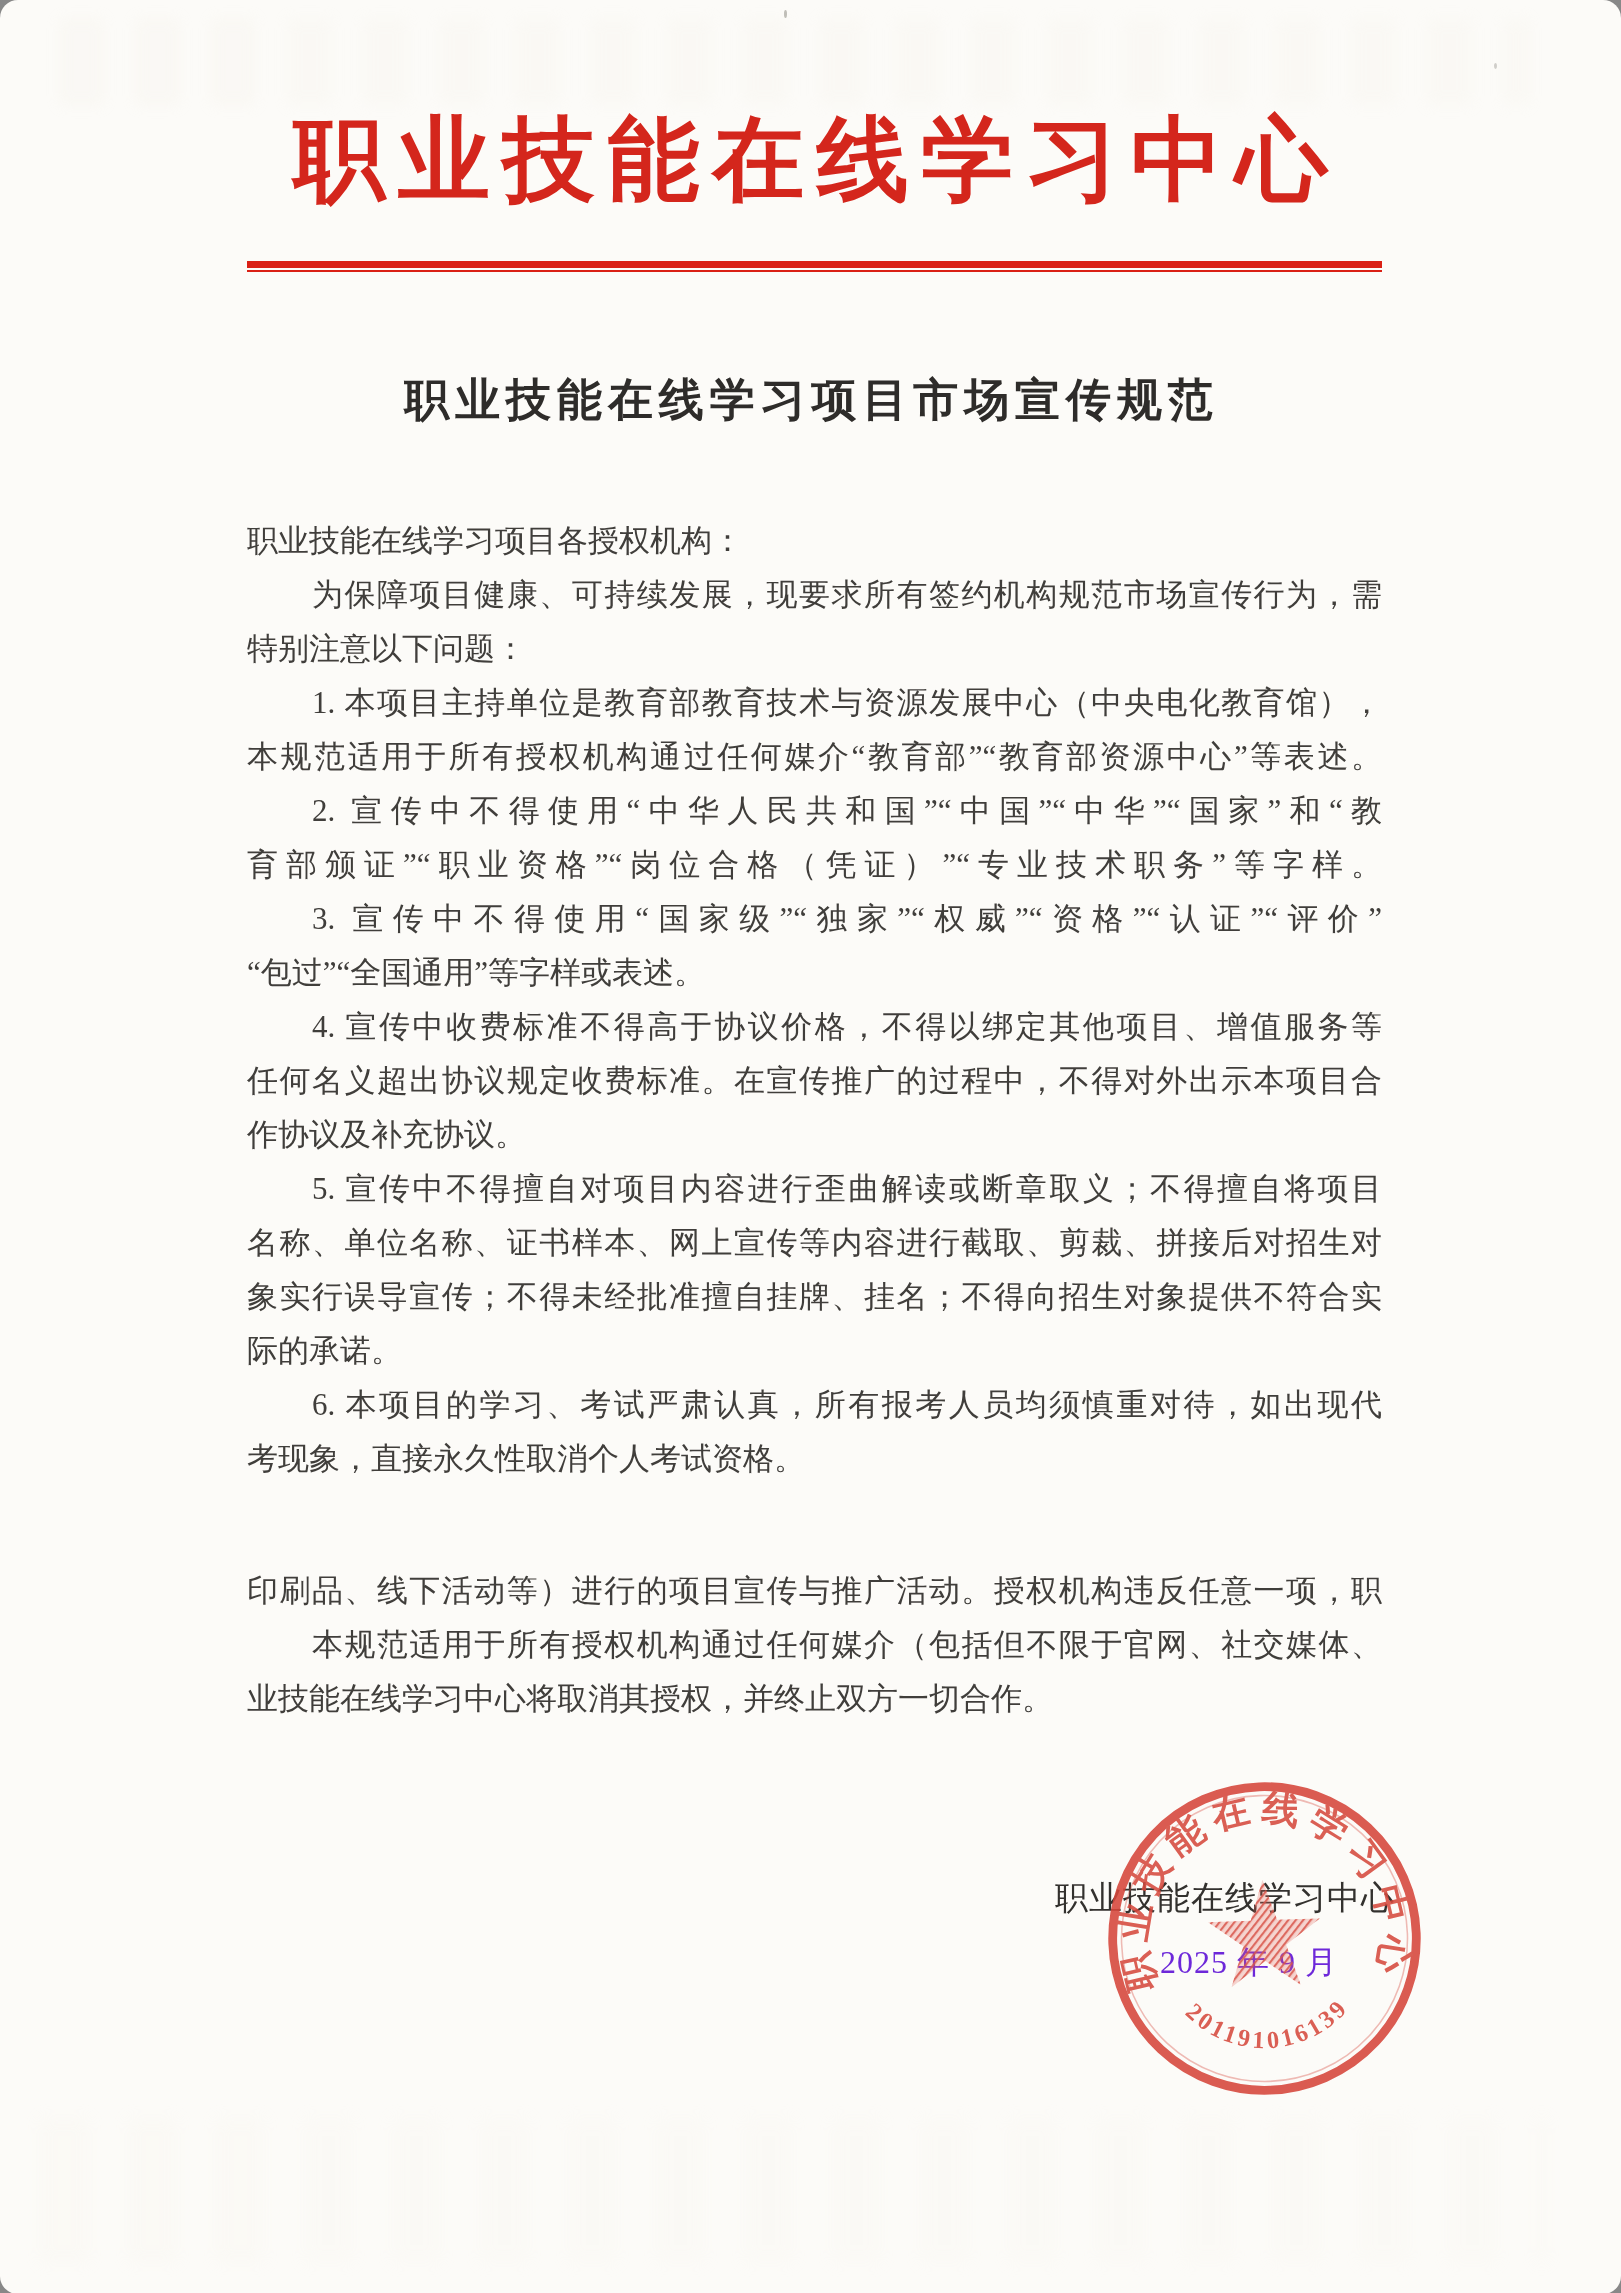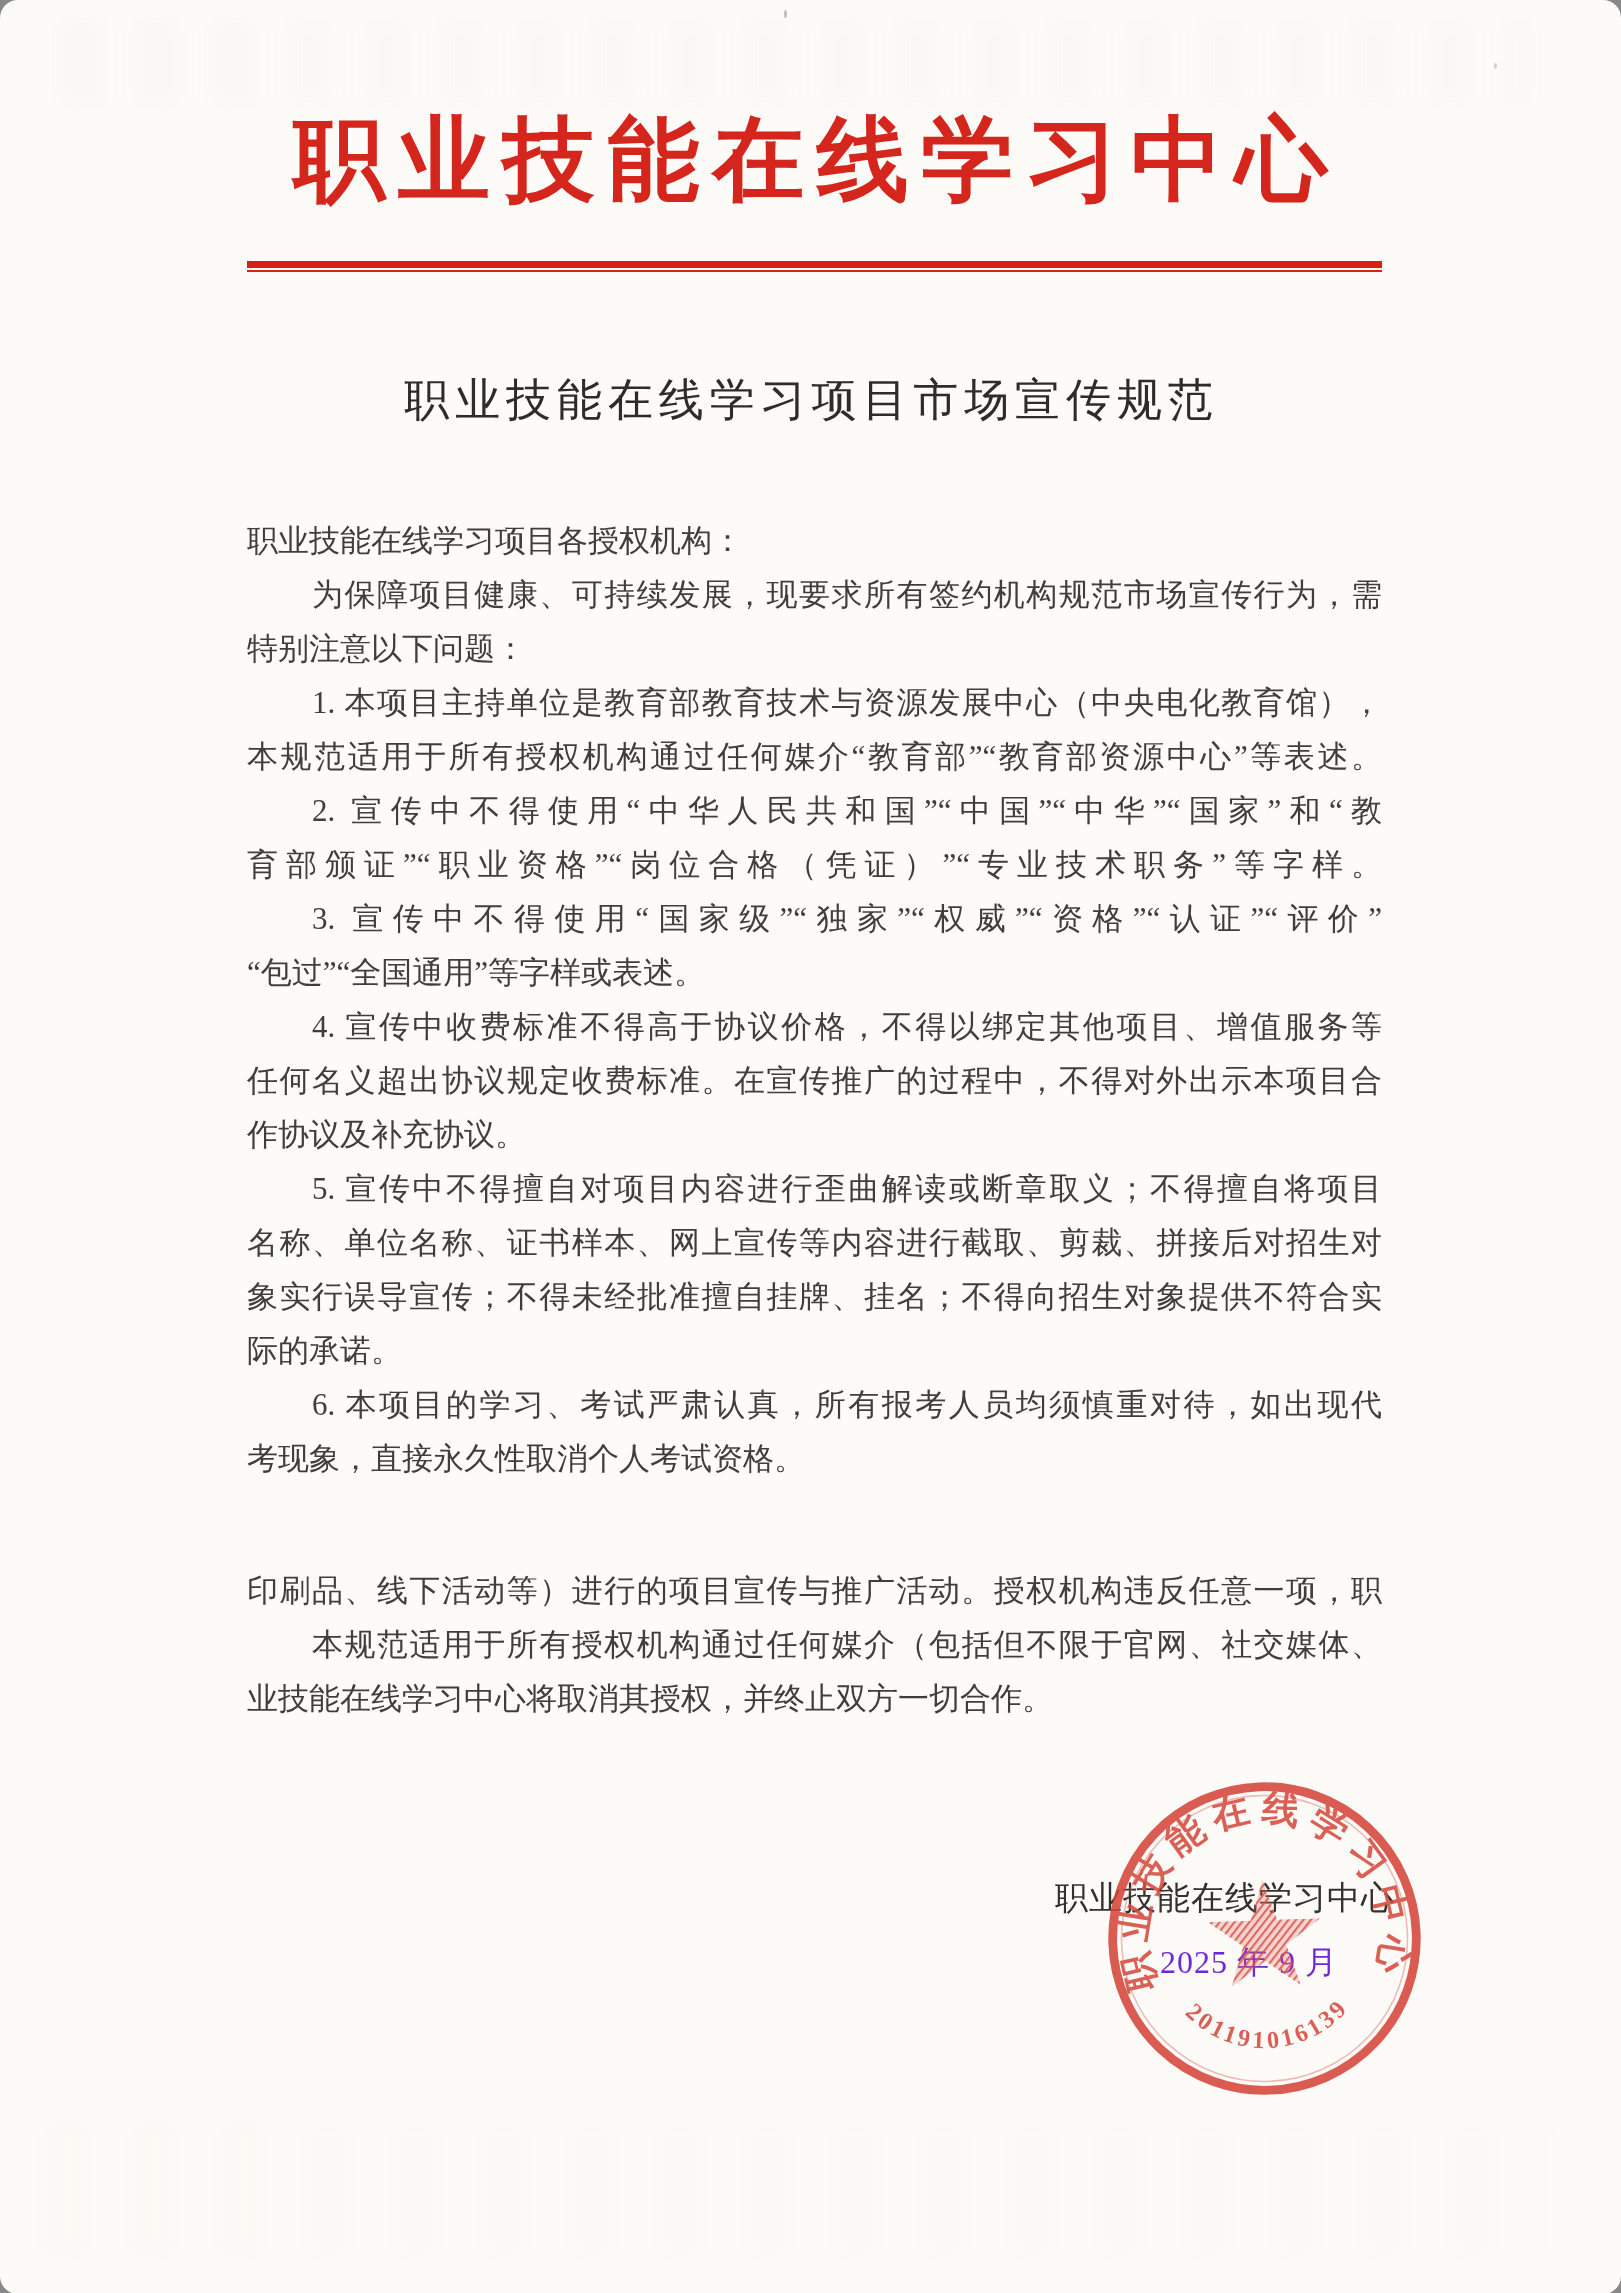--- a/index.html
+++ b/index.html
@@ -30,21 +30,21 @@
     line-height:1.1;
   }
   .rule{
     position:absolute;top:261px;left:247px;width:1135px;height:2px;
     border-top:7.8px solid var(--rule-red);
     border-bottom:2.9px solid var(--rule-red);
   }
   .doc-title{
     position:absolute;top:370px;left:0;width:1621px;
     text-align:center;
-    font-size:45px;font-weight:normal;
+    font-size:45px;font-weight:bold;
     color:var(--title-ink);
     letter-spacing:5.9px;padding-left:2px;
     box-sizing:border-box;
   }
   
   .body-text{
     position:absolute;top:514px;left:247px;width:1135px;
     color:var(--body-ink);
     font-size:31px;
   }

